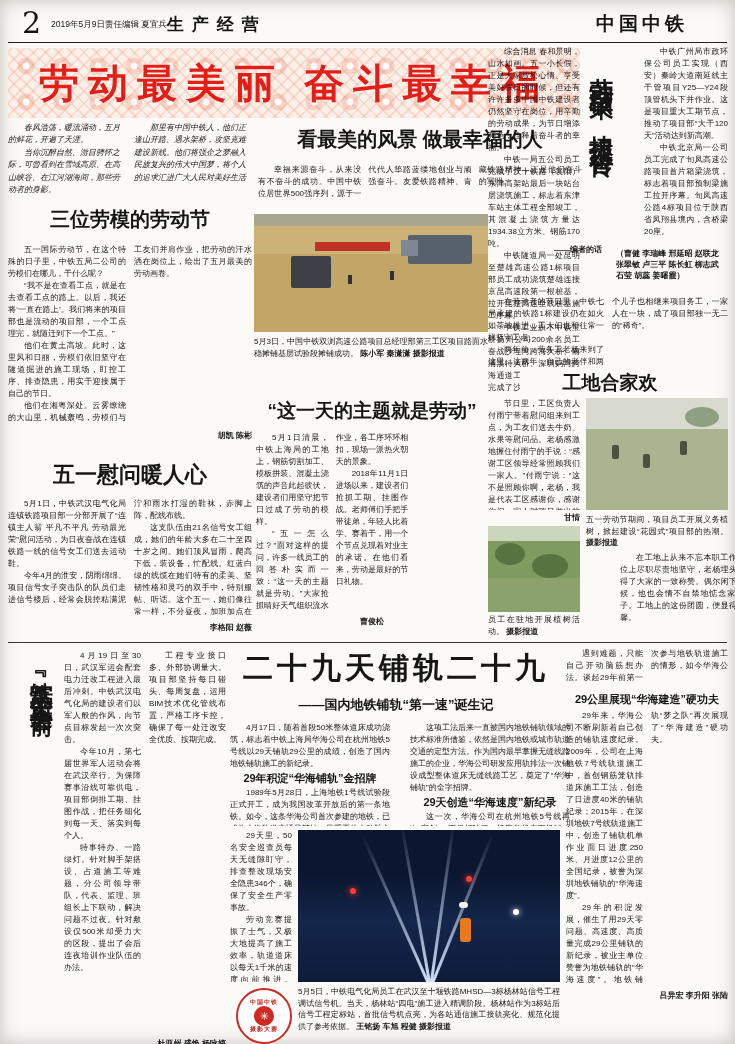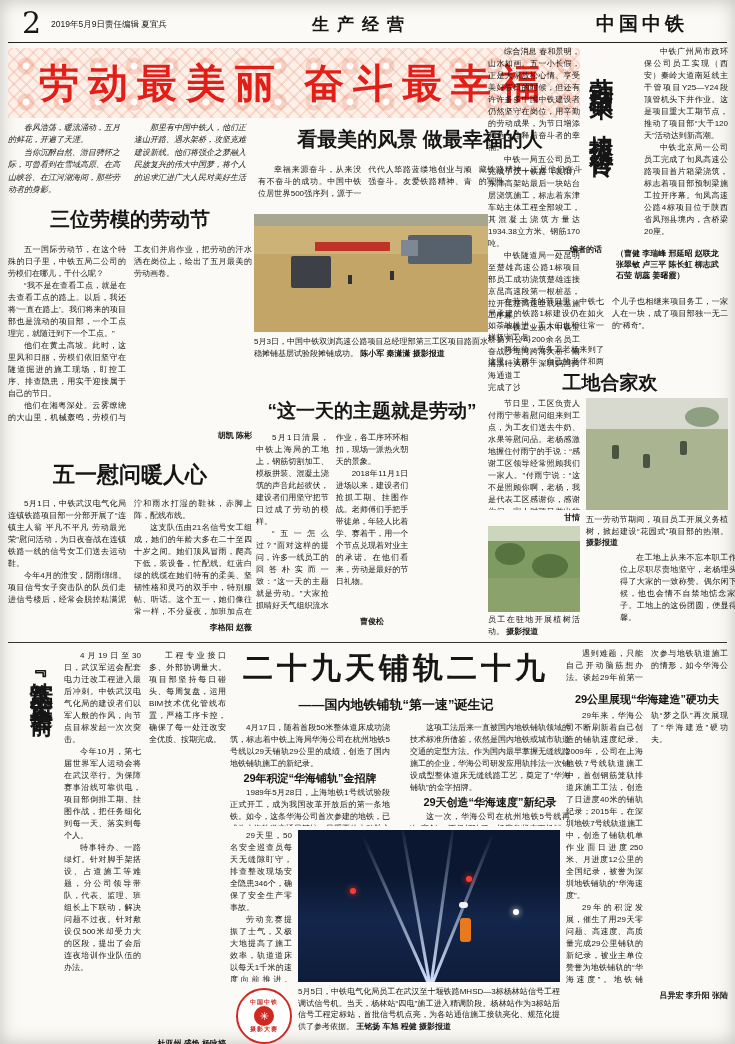--- a/index.html
+++ b/index.html
@@ -4,21 +4,21 @@
 <style>
   html,body{margin:0;padding:0;background:#d8d5cf;}
   .page{position:relative;width:735px;height:1044px;margin:0 auto;background:#fbfaf6;
         font-family:"Liberation Sans","DejaVu Sans",sans-serif;color:#161616;overflow:hidden;
         box-shadow:inset 0 0 18px rgba(90,85,75,.35);}
   .abs{position:absolute;overflow:hidden;}
   
   .hdr{left:8px;top:6px;width:719px;height:36px;display:flex;align-items:center;border-bottom:1.6px solid #222;}
   .pgnum{font-family:"DejaVu Serif",serif;font-size:30px;font-weight:400;line-height:1;margin:0 10px 2px 14px;}
   .hmeta{display:flex;font-size:8.5px;line-height:1.5;}
-  .sect{flex:1;text-align:center;font-size:17px;font-weight:bold;letter-spacing:8px;}
+  .sect{flex:1;font-size:17px;font-weight:bold;letter-spacing:8px;}
   .mast{width:170px;text-align:center;font-family:"DejaVu Serif",serif;font-size:19px;font-weight:bold;letter-spacing:4px;}
   
   .banner{left:8px;top:48px;width:572px;height:70px;background-color:#fdf0e9;
     background-image:
       radial-gradient(circle,rgba(255,255,255,.95) 0 3px,transparent 4px),
       radial-gradient(circle,rgba(233,138,108,.30) 0 8px,transparent 9px),
       repeating-linear-gradient(45deg,rgba(238,160,135,.28) 0 2px,transparent 2px 9px),
       repeating-linear-gradient(-45deg,rgba(238,160,135,.28) 0 2px,transparent 2px 9px);
     background-size:36px 36px,36px 36px,auto,auto;display:flex;align-items:center;justify-content:center;}
   .banner h1{margin:0;font-size:40px;font-weight:900;color:#e31e17;letter-spacing:9px;text-shadow:0 0 2px #fff;}

